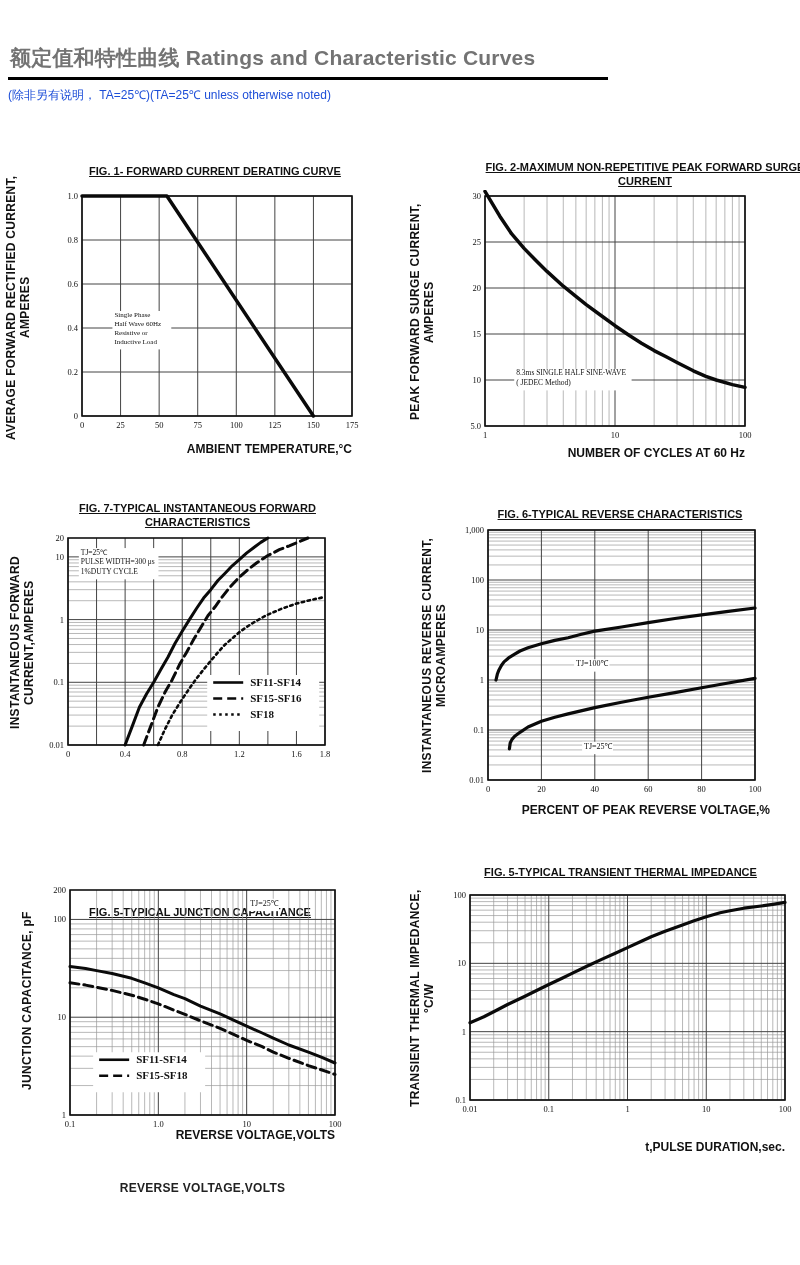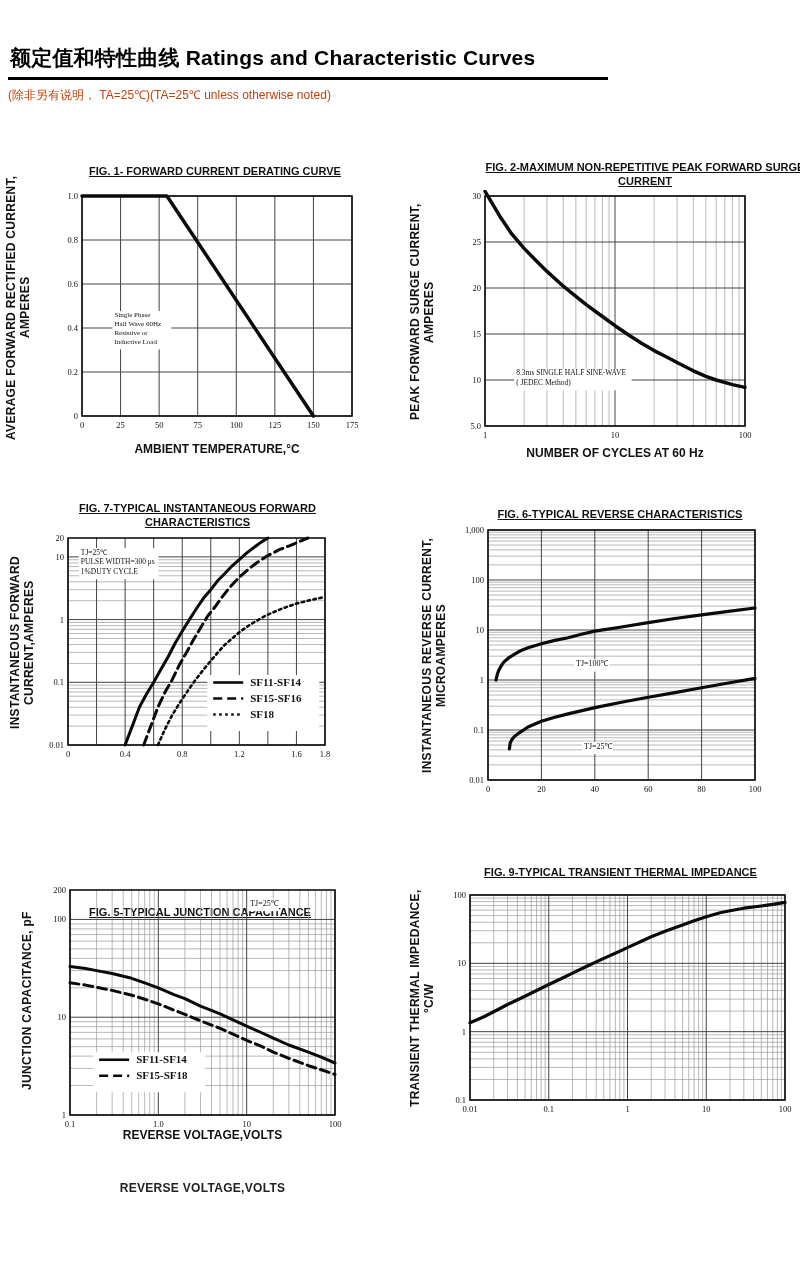--- a/index.html
+++ b/index.html
@@ -1,22 +1,22 @@
 <!DOCTYPE html>
 <html><head>
 <meta charset="utf-8">
 <style>
   html,body{margin:0;padding:0;background:#fff;}
   #page{position:relative;width:800px;height:1265px;background:#fff;overflow:hidden;
         font-family:"Liberation Sans",sans-serif;color:#111;}
-  .htitle{position:absolute;left:10px;top:44px;font:bold 21px "Liberation Sans",sans-serif;color:#000000;letter-spacing:0.2px;text-align:right;}
+  .htitle{position:absolute;left:10px;top:44px;font:bold 21px "Liberation Sans",sans-serif;color:#737373;letter-spacing:0.2px;text-align:right;}
   .hline{position:absolute;left:8px;top:77px;width:600px;height:3px;background:#000;}
-  .hsub{position:absolute;left:8px;top:86px;font:12px "Liberation Sans",sans-serif;color:#c2410c;}
+  .hsub{position:absolute;left:8px;top:86px;font:12px "Liberation Sans",sans-serif;color:#1d4ed8;}
   .ftitle{position:absolute;font:bold 11px "Liberation Sans",sans-serif;text-align:center;line-height:1.25;color:#111;text-decoration:underline;}
-  .xlab{position:absolute;font:bold 12px "Liberation Sans",sans-serif;text-align:center;color:#111;white-space:pre-line;line-height:1.2;}
+  .xlab{position:absolute;font:bold 12px "Liberation Sans",sans-serif;text-align:right;color:#111;white-space:pre-line;line-height:1.2;}
   .ylab{position:absolute;writing-mode:vertical-rl;transform:rotate(180deg);
         font:bold 12px "Liberation Sans",sans-serif;text-align:center;white-space:pre-line;
         line-height:1.2;color:#111;letter-spacing:0.3px;}
   .plot{position:absolute;}
   .footlab{position:absolute;font:bold 12px "Liberation Sans",sans-serif;text-align:center;color:#222;letter-spacing:0.3px;}
   svg{display:block;}
 </style>
 </head>
 <body>
 
@@ -269,20 +269,21 @@
           <text x="267" y="262" text-anchor="middle" font-size="8.5" font-family="&quot;Liberation Serif&quot;, serif" fill="#111">100</text>
           <text x="-4" y="3" text-anchor="end" font-size="8.5" font-family="&quot;Liberation Serif&quot;, serif" fill="#111">1,000</text>
           <text x="-4" y="52.999999999999986" text-anchor="end" font-size="8.5" font-family="&quot;Liberation Serif&quot;, serif" fill="#111">100</text>
           <text x="-4" y="103" text-anchor="end" font-size="8.5" font-family="&quot;Liberation Serif&quot;, serif" fill="#111">10</text>
           <text x="-4" y="153" text-anchor="end" font-size="8.5" font-family="&quot;Liberation Serif&quot;, serif" fill="#111">1</text>
           <text x="-4" y="203" text-anchor="end" font-size="8.5" font-family="&quot;Liberation Serif&quot;, serif" fill="#111">0.1</text>
           <text x="-4" y="253" text-anchor="end" font-size="8.5" font-family="&quot;Liberation Serif&quot;, serif" fill="#111">0.01</text>
         </g>
       </svg>
     </div>
+  <div class="xlab" style="left:475px;top:803px;width:295px;">PERCENT OF PEAK REVERSE VOLTAGE,%</div>
 
   <div class="ftitle" style="left:45px;top:866px;width:310px;margin-top:40px;">FIG. 5-TYPICAL JUNCTION CAPACITANCE</div>
   <div class="ylab" style="left:20px;top:878px;height:245px;">JUNCTION CAPACITANCE, pF</div>
   <div class="plot" style="left:34px;top:884px;">
       <svg width="315" height="249">
         <g transform="translate(36,6)">
           <line x1="26.590982950318345" y1="0" x2="26.590982950318345" y2="225" stroke="#999999" stroke-width="0.7"></line>
           <line x1="42.145710833570185" y1="0" x2="42.145710833570185" y2="225" stroke="#999999" stroke-width="0.7"></line>
           <line x1="53.181965900636676" y1="0" x2="53.181965900636676" y2="225" stroke="#999999" stroke-width="0.7"></line>
           <line x1="61.74235038301499" y1="0" x2="61.74235038301499" y2="225" stroke="#999999" stroke-width="0.7"></line>
@@ -345,21 +346,21 @@
           <text x="265" y="237" text-anchor="middle" font-size="8.5" font-family="&quot;Liberation Serif&quot;, serif" fill="#111">100</text>
           <text x="-4" y="3" text-anchor="end" font-size="8.5" font-family="&quot;Liberation Serif&quot;, serif" fill="#111">200</text>
           <text x="-4" y="32.43540464575786" text-anchor="end" font-size="8.5" font-family="&quot;Liberation Serif&quot;, serif" fill="#111">100</text>
           <text x="-4" y="130.21770232287895" text-anchor="end" font-size="8.5" font-family="&quot;Liberation Serif&quot;, serif" fill="#111">10</text>
           <text x="-4" y="228" text-anchor="end" font-size="8.5" font-family="&quot;Liberation Serif&quot;, serif" fill="#111">1</text>
         </g>
       </svg>
     </div>
   <div class="xlab" style="left:70px;top:1128px;width:265px;">REVERSE VOLTAGE,VOLTS</div>
 
-  <div class="ftitle" style="left:448px;top:866px;width:345px;">FIG. 9-TYPICAL TRANSIENT THERMAL IMPEDANCE</div>
+  <div class="ftitle" style="left:448px;top:866px;width:345px;">FIG. 5-TYPICAL TRANSIENT THERMAL IMPEDANCE</div>
   <div class="ylab" style="left:408px;top:878px;height:240px;">TRANSIENT THERMAL IMPEDANCE,
 °C/W</div>
   <div class="plot" style="left:434px;top:889px;">
       <svg width="365" height="229">
         <g transform="translate(36,6)">
           <line x1="23.706112158538524" y1="0" x2="23.706112158538524" y2="205" stroke="#999999" stroke-width="0.7"></line>
           <line x1="37.573298809173416" y1="0" x2="37.573298809173416" y2="205" stroke="#999999" stroke-width="0.7"></line>
           <line x1="47.41222431707705" y1="0" x2="47.41222431707705" y2="205" stroke="#999999" stroke-width="0.7"></line>
           <line x1="55.043887841461476" y1="0" x2="55.043887841461476" y2="205" stroke="#999999" stroke-width="0.7"></line>
           <line x1="61.27941096771194" y1="0" x2="61.27941096771194" y2="205" stroke="#999999" stroke-width="0.7"></line>
@@ -430,16 +431,17 @@
           <text x="157.5" y="217" text-anchor="middle" font-size="8.5" font-family="&quot;Liberation Serif&quot;, serif" fill="#111">1</text>
           <text x="236.25" y="217" text-anchor="middle" font-size="8.5" font-family="&quot;Liberation Serif&quot;, serif" fill="#111">10</text>
           <text x="315" y="217" text-anchor="middle" font-size="8.5" font-family="&quot;Liberation Serif&quot;, serif" fill="#111">100</text>
           <text x="-4" y="3" text-anchor="end" font-size="8.5" font-family="&quot;Liberation Serif&quot;, serif" fill="#111">100</text>
           <text x="-4" y="71.33333333333334" text-anchor="end" font-size="8.5" font-family="&quot;Liberation Serif&quot;, serif" fill="#111">10</text>
           <text x="-4" y="139.66666666666669" text-anchor="end" font-size="8.5" font-family="&quot;Liberation Serif&quot;, serif" fill="#111">1</text>
           <text x="-4" y="208" text-anchor="end" font-size="8.5" font-family="&quot;Liberation Serif&quot;, serif" fill="#111">0.1</text>
         </g>
       </svg>
     </div>
+  <div class="xlab" style="left:470px;top:1140px;width:315px;">t,PULSE DURATION,sec.</div>
 
   <div class="footlab" style="left:70px;top:1181px;width:265px;">REVERSE VOLTAGE,VOLTS</div>
 
 </div>
 
 </body></html>

